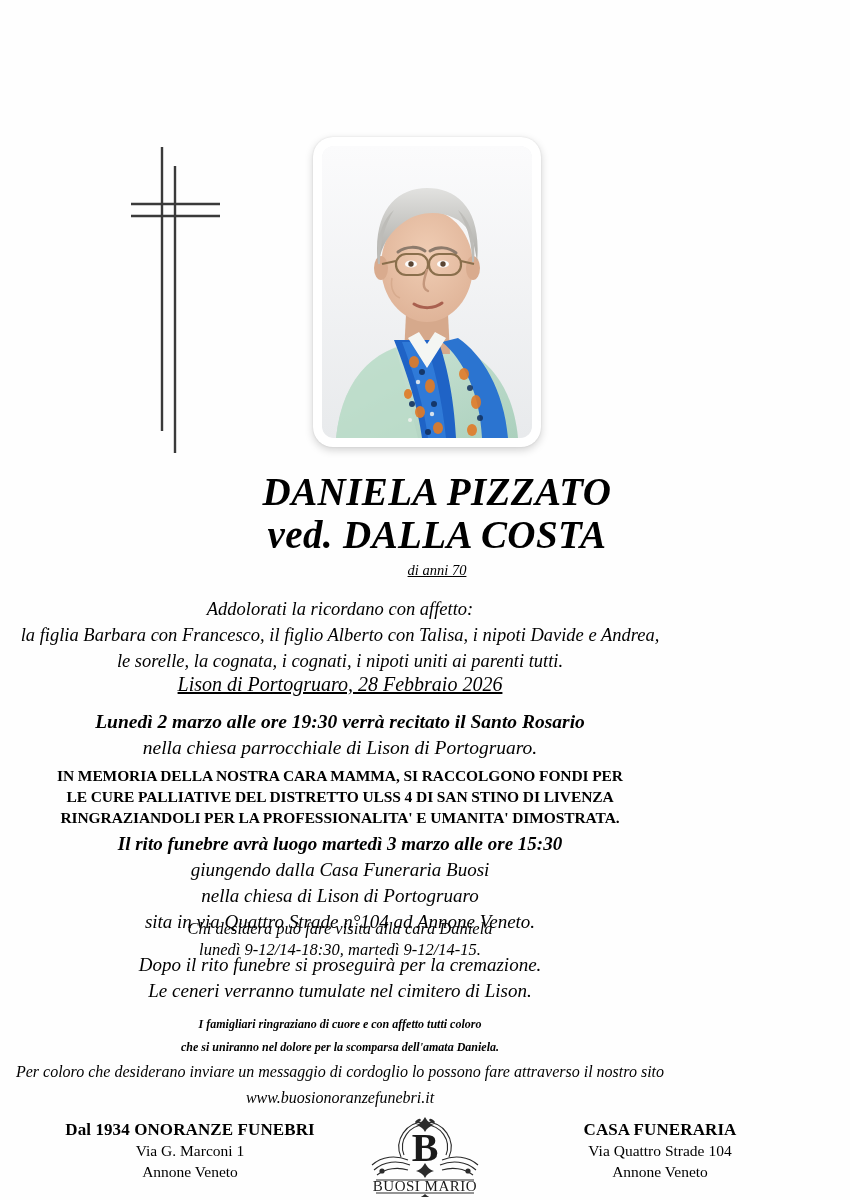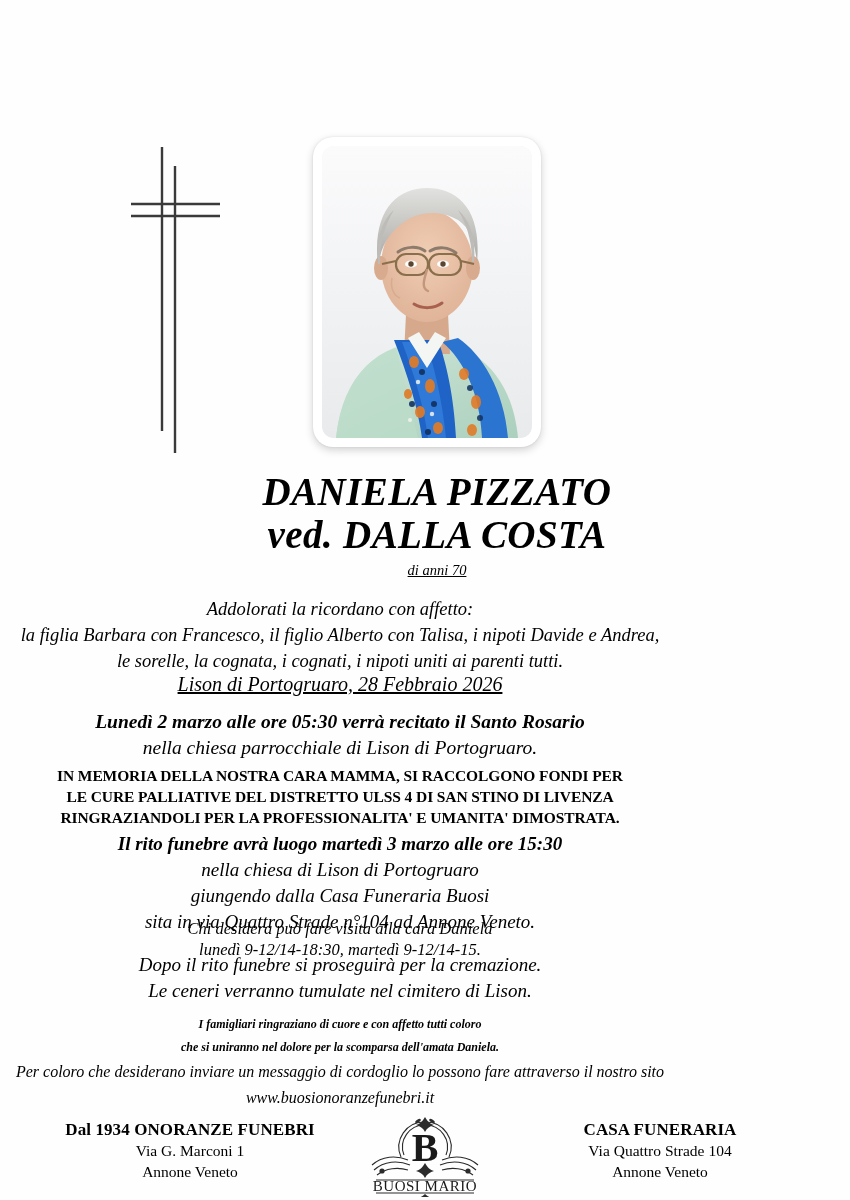--- a/index.html
+++ b/index.html
@@ -273,34 +273,34 @@
     <span class="ln it">Addolorati la ricordano con affetto:</span>
     <span class="ln it">la figlia Barbara con Francesco, il figlio Alberto con Talisa, i nipoti Davide e Andrea,</span>
     <span class="ln it">le sorelle, la cognata, i cognati, i nipoti uniti ai parenti tutti.</span>
   </div>
 
   <div class="block place-date">
     <span class="ln it u">Lison di Portogruaro, 28 Febbraio 2026</span>
   </div>
 
   <div class="block rosary">
-    <span class="ln it-b">Lunedì 2 marzo alle ore 05:30 verrà recitato il Santo Rosario</span>
+    <span class="ln it-b">Lunedì 2 marzo alle ore 19:30 verrà recitato il Santo Rosario</span>
     <span class="ln it">nella chiesa parrocchiale di Lison di Portogruaro.</span>
   </div>
 
   <div class="block memoria">
     <span class="ln up-b">IN MEMORIA DELLA NOSTRA CARA MAMMA, SI RACCOLGONO FONDI PER</span>
     <span class="ln up-b">LE CURE PALLIATIVE DEL DISTRETTO ULSS 4 DI SAN STINO DI LIVENZA</span>
     <span class="ln up-b">RINGRAZIANDOLI PER LA PROFESSIONALITA' E UMANITA' DIMOSTRATA.</span>
   </div>
 
   <div class="block rite">
     <span class="ln it-b">Il rito funebre avrà luogo martedì 3 marzo alle ore 15:30</span>
+    <span class="ln it">giungendo dalla Casa Funeraria Buosi</span>
     <span class="ln it">nella chiesa di Lison di Portogruaro</span>
-    <span class="ln it">giungendo dalla Casa Funeraria Buosi</span>
     <span class="ln it">sita in via Quattro Strade n°104 ad Annone Veneto.</span>
   </div>
 
   <div class="block visit">
     <span class="ln it">Chi desidera può fare visita alla cara Daniela</span>
     <span class="ln it">lunedì 9-12/14-18:30, martedì 9-12/14-15.</span>
   </div>
 
   <div class="block crem">
     <span class="ln it">Dopo il rito funebre si proseguirà per la cremazione.</span>

